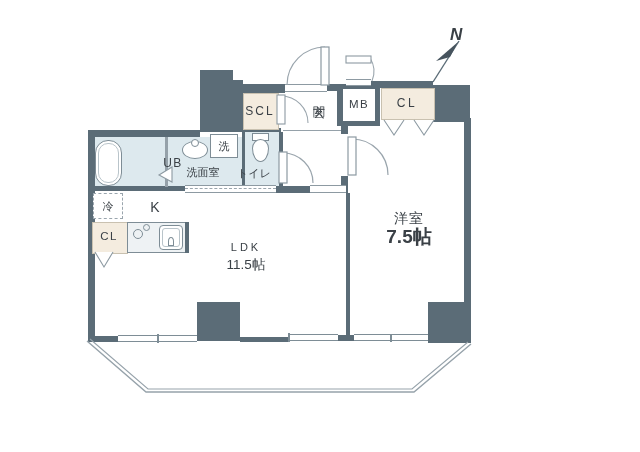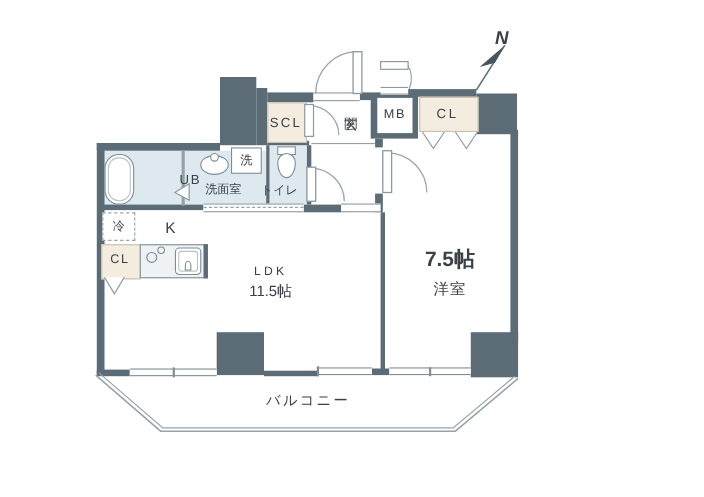--- a/index.html
+++ b/index.html
@@ -158,18 +158,17 @@
 
   <div class="lbl c" style="left:93px;top:193px;width:30px;height:26px;font-size:11px;">冷</div>
 
   <div class="lbl c" style="left:146px;top:199px;width:18px;height:16px;font-size:14px;">K</div>
 
   <div class="lbl c" style="left:92px;top:222px;width:34px;height:30px;font-size:11.5px;letter-spacing:1.5px;">CL</div>
 
   <div class="lbl c" style="left:214px;top:239px;width:64px;height:17px;font-size:11px;letter-spacing:3px;">LDK</div>
   <div class="lbl c" style="left:214px;top:257px;width:64px;height:16px;font-size:13.5px;">11.5帖</div>
 
-  <div class="lbl c" style="left:377px;top:210px;width:64px;height:16px;font-size:14px;letter-spacing:1px;margin-top:44px;">洋室</div>
+  <div class="lbl c" style="left:377px;top:210px;width:64px;height:16px;font-size:14px;letter-spacing:1px;">洋室</div>
   <div class="lbl c" style="left:377px;top:228px;width:64px;height:16px;font-size:19px;font-weight:bold;">7.5帖</div>
 
-  <div class="lbl c" style="left:230px;top:356px;width:100px;height:15px;font-size:13px;letter-spacing:2px;">バルコニー</div>
 
 </div>
 
 </body></html>

